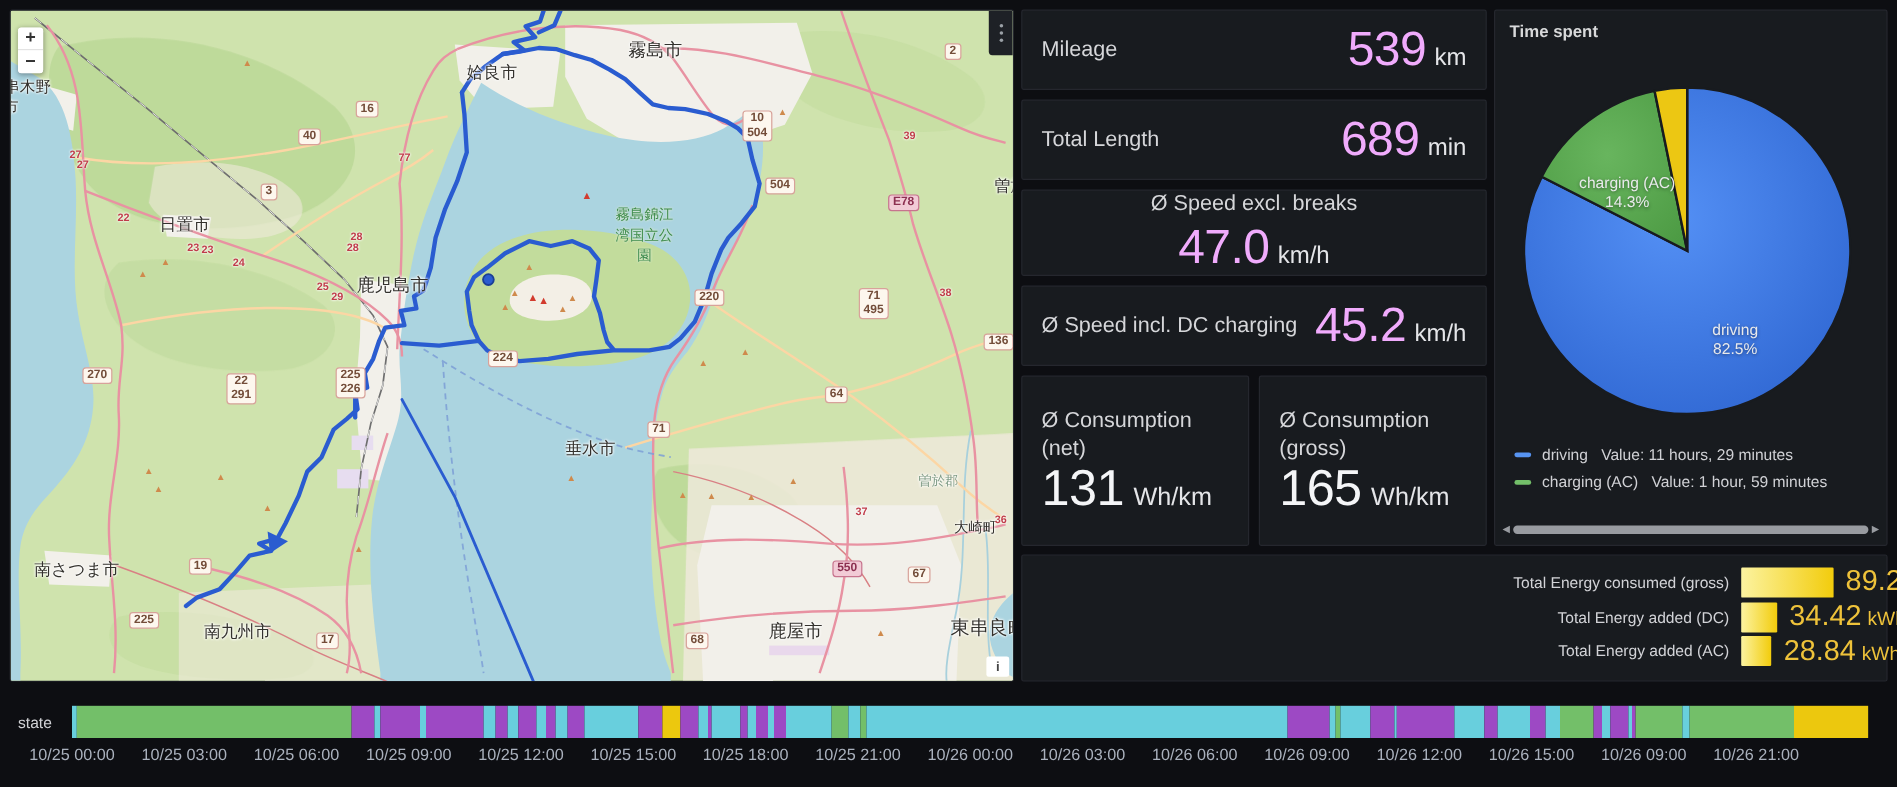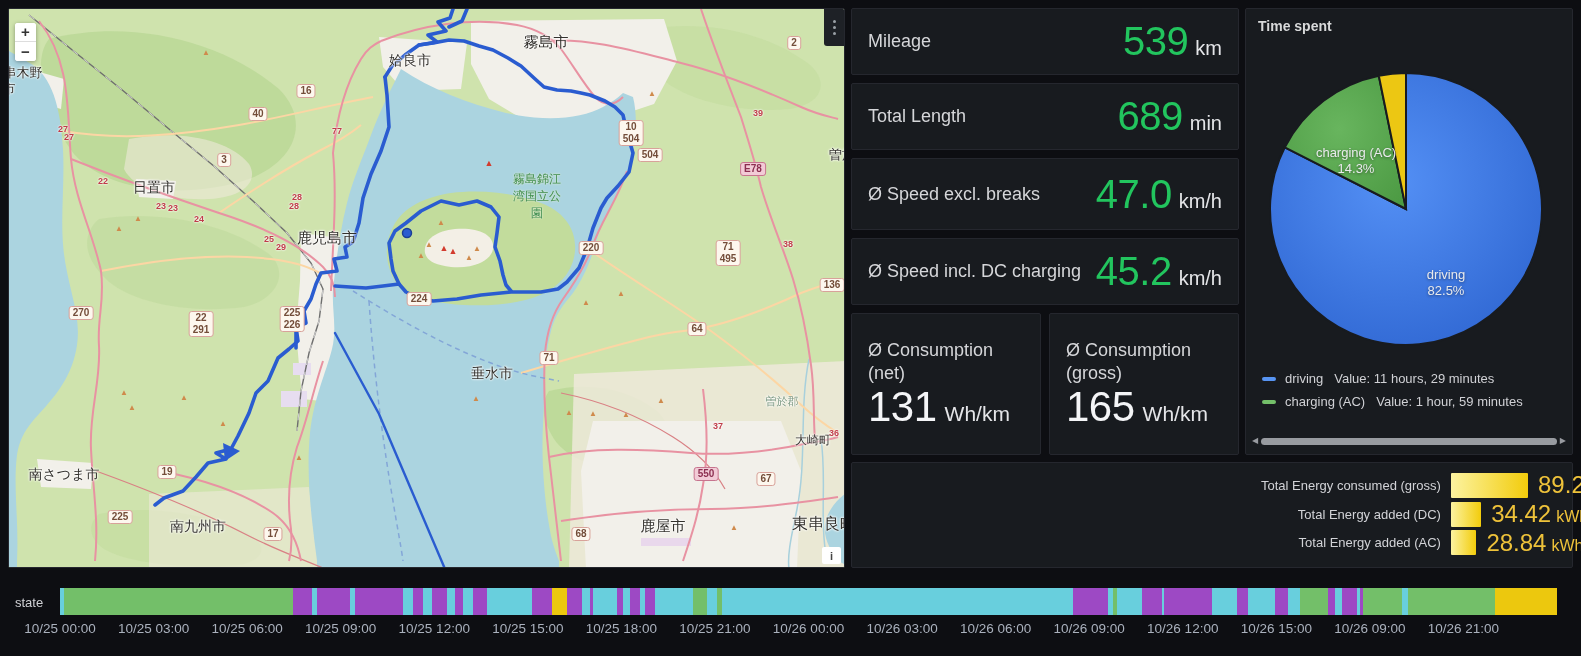--- a/index.html
+++ b/index.html
@@ -31,21 +31,21 @@
   .kebab{position:absolute;right:0;top:0;width:20px;height:37px;background:#1e2126;display:flex;flex-direction:column;
          align-items:center;justify-content:center;gap:3px;cursor:pointer;border-radius:0 0 0 3px;}
   .kebab i{width:3px;height:3px;border-radius:50%;background:#9aa0a6;}
   .info-btn{position:absolute;right:3px;bottom:3px;width:19px;height:17px;background:#fff;color:#444;
             font-weight:700;font-size:11px;border:0;border-radius:2px;line-height:16px;padding:0;cursor:pointer;}
 
   
   .stat-panel{display:flex;align-items:center;justify-content:space-between;padding:0 16px;}
   .stat-label{font-size:18px;color:#d5d6d9;}
   .valrow{display:flex;align-items:baseline;}
-  .stat-value{color:#22c55e;font-size:40px;font-weight:500;letter-spacing:-0.5px;}
+  .stat-value{color:#f0abfc;font-size:40px;font-weight:500;letter-spacing:-0.5px;}
   .stat-unit{font-size:20px;font-weight:500;color:#e4e5e8;margin-left:7px;}
   .cons-panel{display:flex;flex-direction:column;justify-content:center;padding:0 16px;}
   .cons-label{font-size:18px;color:#d5d6d9;line-height:1.3;}
   .cons-value{color:#f4f5f7;font-size:42px;font-weight:500;letter-spacing:-0.5px;line-height:1.05;}
   .cons-unit{font-size:21px;font-weight:500;color:#e4e5e8;margin-left:8px;}
 
   
   .pie-panel{left:1245px;top:8px;width:328px;height:447px;padding:9px 12px;}
   .pie-title{font-size:14px;font-weight:600;color:#d8d9da;}
   #pie-wrap{position:absolute;left:0;top:28px;width:328px;height:318px;}
@@ -191,21 +191,21 @@
         <div class="mlabel" style="left: 804px; top: 431px; font-size: 12px;">大崎町</div>
         <div class="mlabel" style="left: 815px; top: 515px; font-size: 16px;">東串良町</div>
         <div class="mlabel" style="left: 833px; top: 146px; font-size: 13px;">曽於</div>
         <div class="mlabel district" style="left: 753px; top: 392px; font-size: 11px;">曽於郡</div>
         <div class="park" style="left: 528px; top: 187px;">霧島錦江
 湾国立公
 園</div>
         <div class="badge" style="left: 297px; top: 82px;">16</div>
         <div class="badge" style="left: 249px; top: 105px;">40</div>
         <div class="badge" style="left: 215px; top: 151px;">3</div>
-        <div class="badge" style="left: 622px; top: 96px; margin-top: 28px;">10
+        <div class="badge" style="left: 622px; top: 96px;">10
 504</div>
         <div class="badge" style="left: 641px; top: 146px;">504</div>
         <div class="badge" style="left: 785px; top: 34px;">2</div>
         <div class="badge pink" style="left: 744px; top: 160px;">E78</div>
         <div class="badge" style="left: 719px; top: 244px;">71
 495</div>
         <div class="badge" style="left: 823px; top: 276px;">136</div>
         <div class="badge" style="left: 688px; top: 320px;">64</div>
         <div class="badge" style="left: 582px; top: 239px;">220</div>
         <div class="badge" style="left: 540px; top: 349px;">71</div>
@@ -281,21 +281,21 @@
         <span class="stat-unit">km</span>
       </span>
   </section>
   <section class="panel stat-panel" style="left:851px;top:83px;width:388px;height:67px;">
     <span class="stat-label">Total Length</span>
     <span class="valrow">
         <span class="stat-value">689</span>
         <span class="stat-unit">min</span>
       </span>
   </section>
-  <section class="panel stat-panel" style="left:851px;top:158px;width:388px;height:72px;">
+  <section class="panel stat-panel" style="left:851px;top:158px;width:388px;height:72px;flex-direction:column;">
     <span class="stat-label">Ø Speed excl. breaks</span>
     <span class="valrow">
         <span class="stat-value">47.0</span>
         <span class="stat-unit">km/h</span>
       </span>
   </section>
   <section class="panel stat-panel" style="left:851px;top:238px;width:388px;height:67px;">
     <span class="stat-label">Ø Speed incl. DC charging</span>
     <span class="valrow">
         <span class="stat-value">45.2</span>

